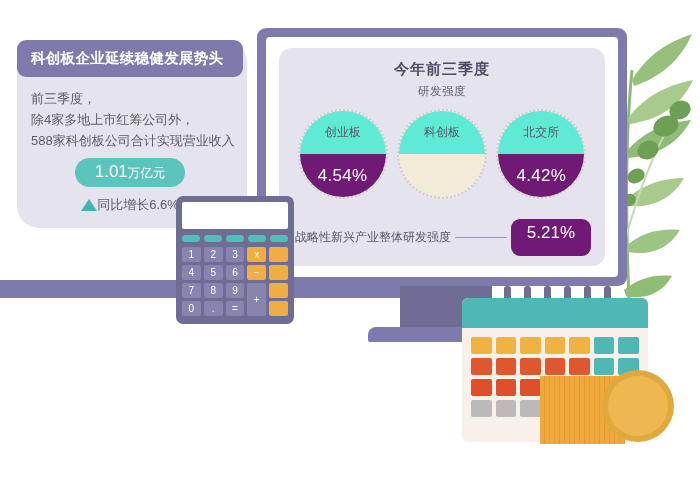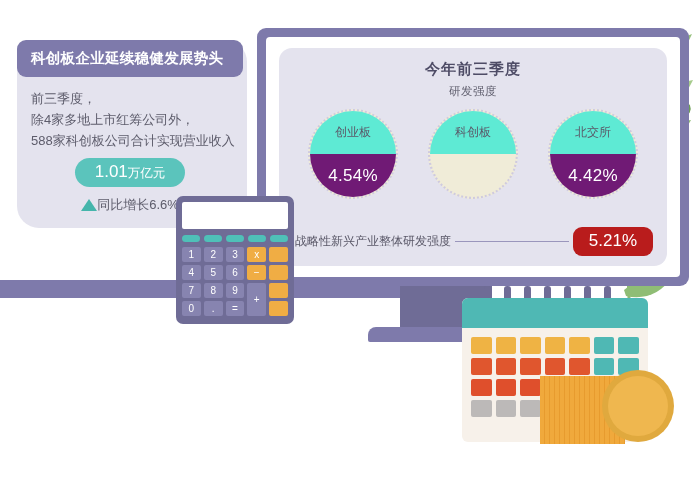--- a/index.html
+++ b/index.html
@@ -71,21 +71,21 @@
     width: 0; height: 0;
     border-left: 8px solid transparent;
     border-right: 8px solid transparent;
     border-bottom: 12px solid #45b5ab;
   }
 
   
   .monitor-bezel {
     position: absolute;
     left: 257px; top: 28px;
-    width: 432px; height: 258px;
+    width: 370px; height: 258px;
     background: #7e7aab;
     border-radius: 9px;
     padding: 9px;
     box-sizing: border-box;
   }
   .monitor-inner {
     width: 100%; height: 100%;
     background: #ffffff;
     border-radius: 4px;
     padding: 11px 13px;
@@ -149,25 +149,25 @@
   }
   .footer-row {
     display: flex;
     align-items: center;
     gap: 4px;
     padding-left: 2px;
   }
   .footer-label { color: #5a5868; font-size: 12px; white-space: nowrap; }
   .footer-line { flex: 1; height: 1.5px; background: #9a96bc; min-width: 14px; }
   .footer-pill {
-    background: #b91c1c;
+    background: #701a75;
     color: #ffffff;
     font-size: 17px;
     border-radius: 9px;
-    padding: 4px 16px 5px 16px;
+    padding: 4px 16px 13px 16px;
     line-height: 1.15;
   }
 
   
   .stand-neck {
     position: absolute;
     left: 400px; top: 286px;
     width: 84px; height: 49px;
     background: #6f6c96;
   }

